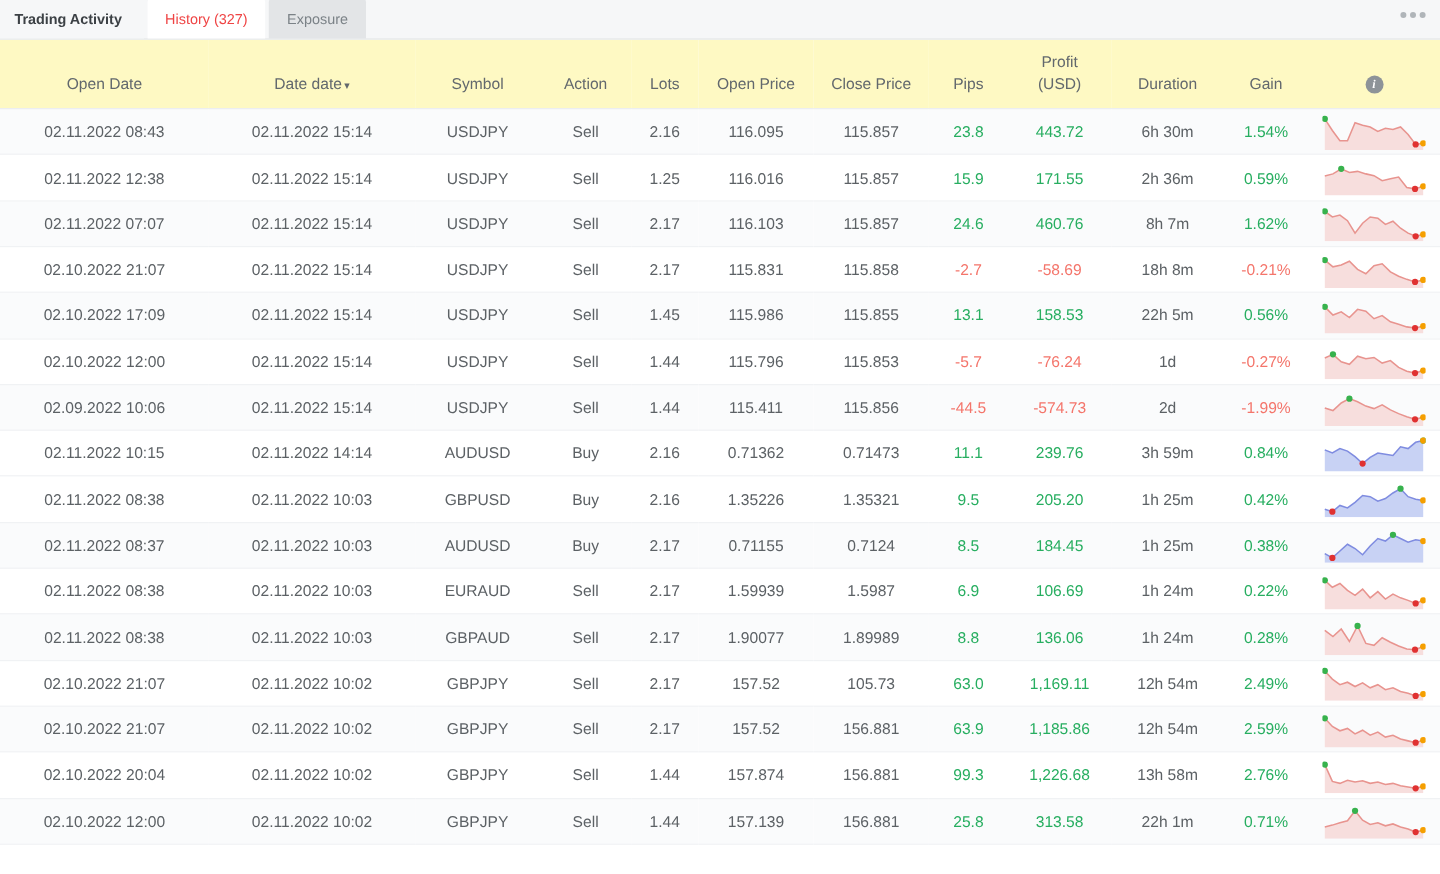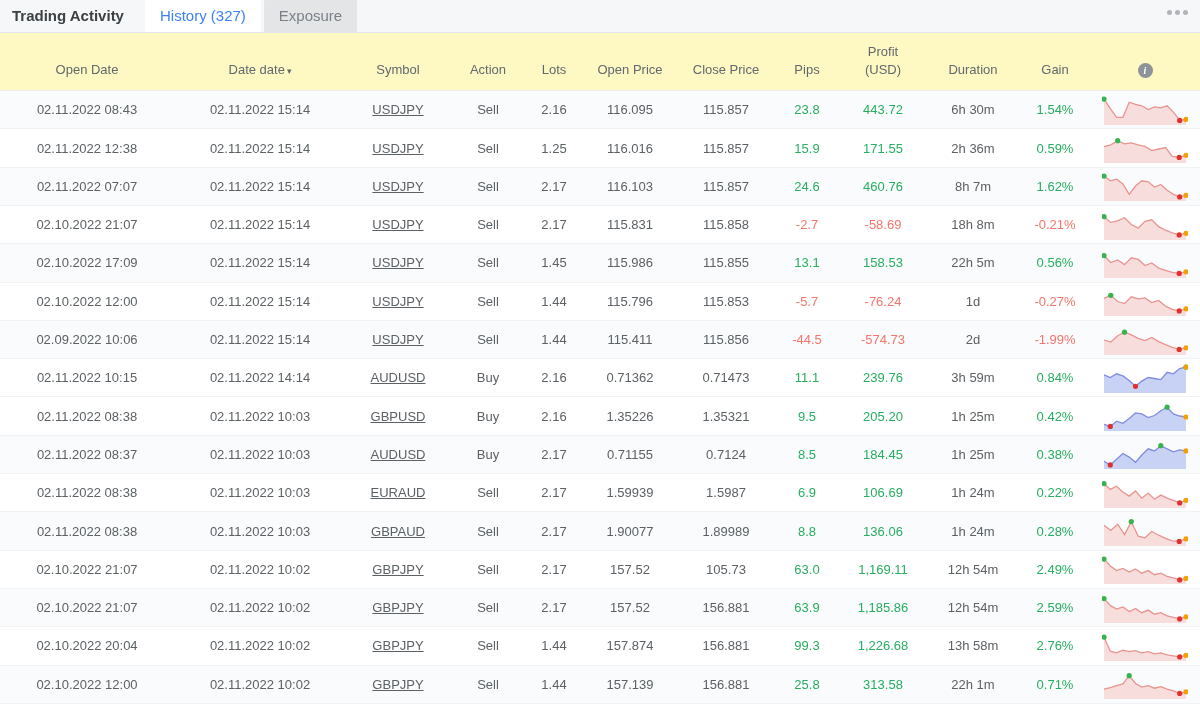--- a/index.html
+++ b/index.html
@@ -19,39 +19,39 @@
     border-bottom: 1px solid #e3e6e8;
     display: flex;
     align-items: flex-end;
     padding-left: 0;
   }
   .tab {
     height: 33px;
     display: flex;
     align-items: center;
     padding: 0 15px;
-    font-size: 15px;
+    font-size: 12px;
     color: #7b8287;
     background: #e3e5e7;
     border-radius: 3px 3px 0 0;
     margin-right: 3px;
     white-space: nowrap;
     cursor: pointer;
   }
   .tab.section {
     background: #f6f7f8;
     color: #3c4145;
     font-weight: bold;
     cursor: default;
     padding-left: 12px;
     padding-right: 18px;
   }
   .tab.active {
     background: #ffffff;
-    color: #3b82f6;
+    color: #ef4444;
   }
   .kebab {
     position: absolute;
     right: 12px;
     top: 10px;
     display: flex;
     gap: 3px;
     cursor: pointer;
   }
   .kebab i {
@@ -84,21 +84,21 @@
     padding: 0 6px;
     height: 38.3px;
     text-align: center;
     border-bottom: 1px solid #f0f2f4;
     white-space: nowrap;
     overflow: hidden;
   }
   tbody tr.odd td { background: #fafbfc; }
   tbody tr.even td { background: #ffffff; }
 
-  .symbol { color: #5c6165; text-decoration: underline; cursor: pointer; }
+  .symbol { color: #5c6165; cursor: pointer; }
   .pos { color: #27ae60; }
   .neg { color: #f4756b; }
   .orange { color: #f5a623; }
   .red-amt { color: #f4756b; }
 
   
   .c-open   { width: 174px; }
   .c-close  { width: 172px; }
   .c-sym    { width: 104px; }
   .c-act    { width: 76px;  }

